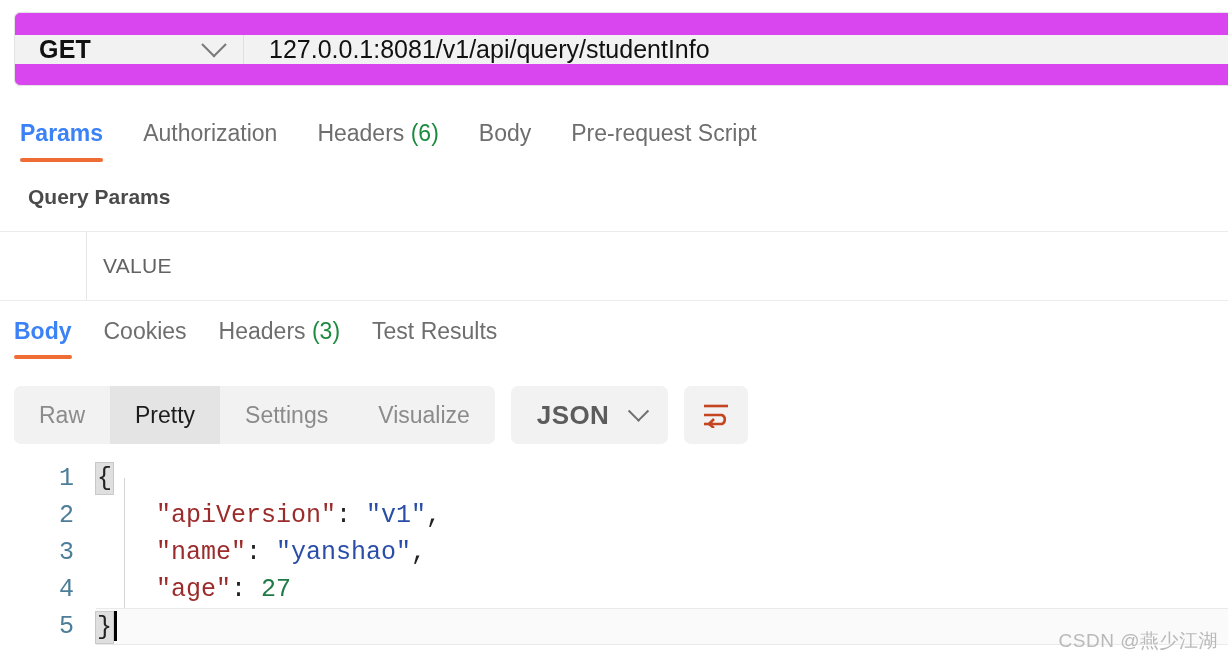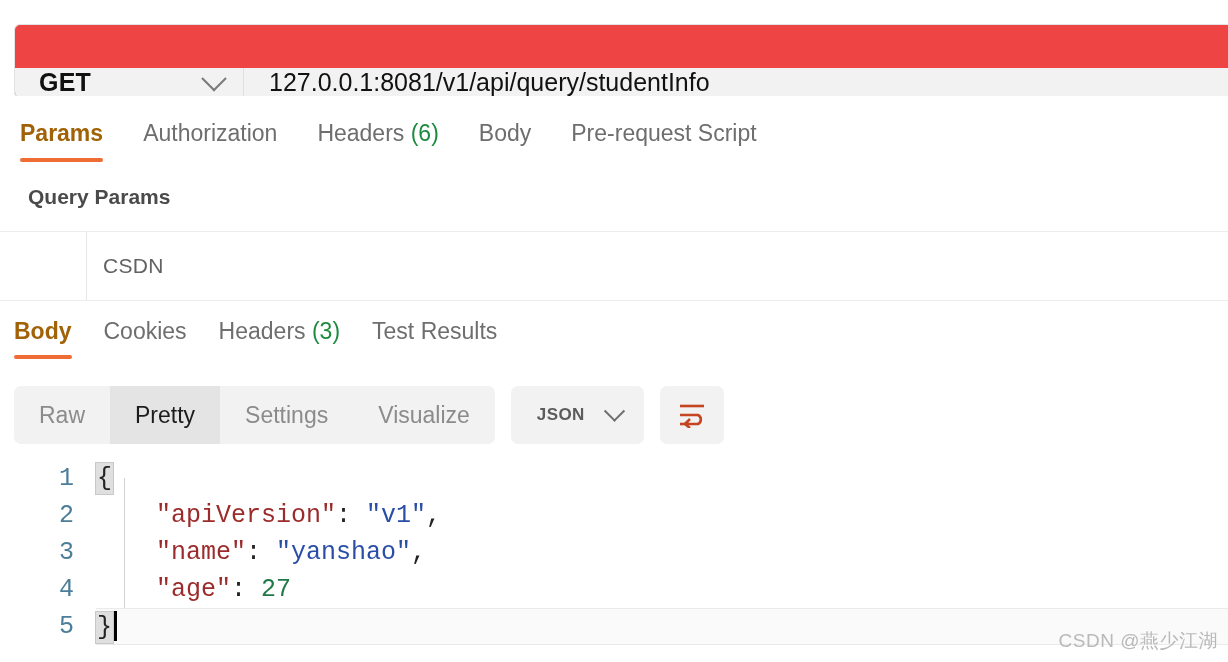--- a/index.html
+++ b/index.html
@@ -23,27 +23,26 @@
     left: 0; top: 0;
     width: 1228px;
     height: 96px;
     box-sizing: border-box;
     padding: 12px 0 12px 14px;
     background: #ffffff;
   }
   .url-bar-inner {
     display: flex;
     height: 72px;
-    align-items: flex-end;
+    align-items: center;
     border: 1px solid #e3e3e3;
     border-right: none;
     border-radius: 6px 0 0 6px;
-    background: #ef4444;
+    background: #d946ef;
     overflow: hidden;
-    margin-top: 12px;
   }
   .method-select {
     width: 229px;
     display: flex;
     align-items: center;
     justify-content: space-between;
     padding: 0 20px 0 24px;
     box-sizing: border-box;
     background: #f2f2f2;
     border-right: 1px solid #e0e0e0;
@@ -90,21 +89,21 @@
   }
   .tab {
     position: relative;
     font-size: 23px;
     color: #6e6e6e;
     padding: 24px 0 18px 0;
     margin-right: 40px;
     cursor: pointer;
     white-space: nowrap;
   }
-  .tab.active { color: #a16207; font-weight: bold; }
+  .tab.active { color: #3b82f6; font-weight: bold; }
   .tab.active::after {
     content: "";
     position: absolute;
     left: 0; right: 0; bottom: 3px;
     height: 4px;
     background: #ef6c35;
     border-radius: 2px;
   }
   .count { color: #1d8b3f; }
 
@@ -205,21 +204,21 @@
     height: 58px;
     background: #f2f2f2;
     border-radius: 7px;
     display: flex;
     align-items: center;
     gap: 22px;
     padding: 0 22px 0 26px;
     cursor: pointer;
   }
   .fmt-label {
-    font-size: 17px;
+    font-size: 26px;
     font-weight: bold;
     color: #5c5c5c;
     letter-spacing: 0.4px;
   }
   .chev-sm {
     display: inline-block;
     width: 13px;
     height: 13px;
     border-right: 2.2px solid #6f6f6f;
     border-bottom: 2.2px solid #6f6f6f;
@@ -344,21 +343,21 @@
   <div class="tab">
     <span>Pre-request Script</span>
   </div>
 </div>
 
 <div class="qp-label">Query Params</div>
 
 <div class="params-table">
   <div class="col-check"></div>
   <div class="col-value">
-    <span class="col-head-text">CSDN</span>
+    <span class="col-head-text">VALUE</span>
   </div>
 </div>
 
 <div class="res-tabs">
   <div class="tab active">
     <span>Body</span>
   </div>
   <div class="tab">
     <span>Cookies</span>
   </div>

